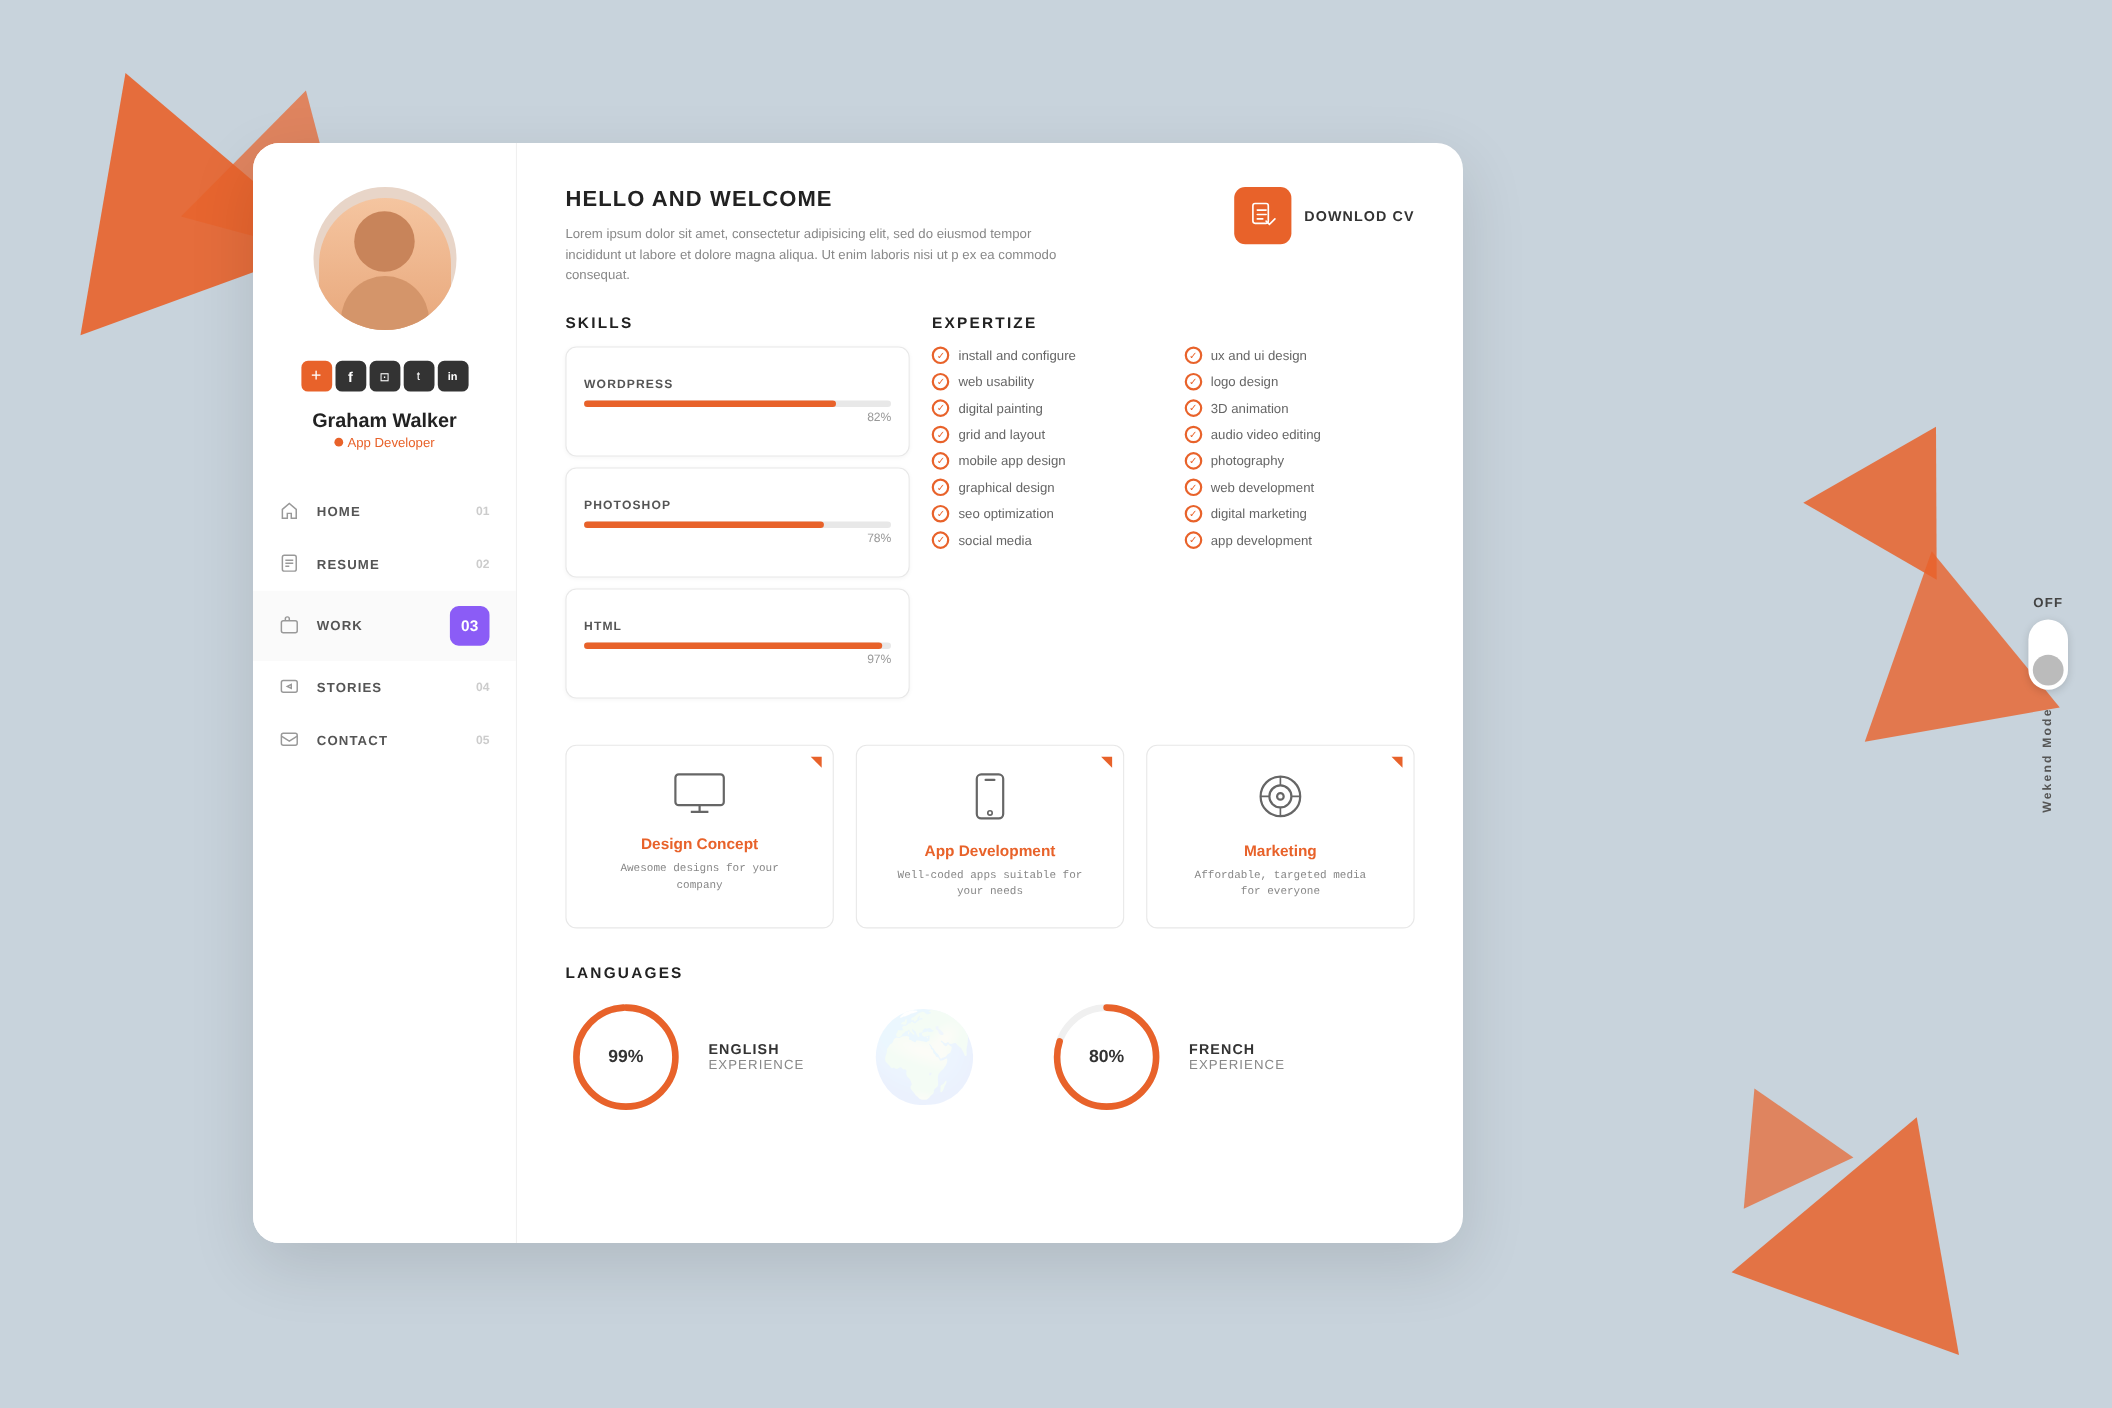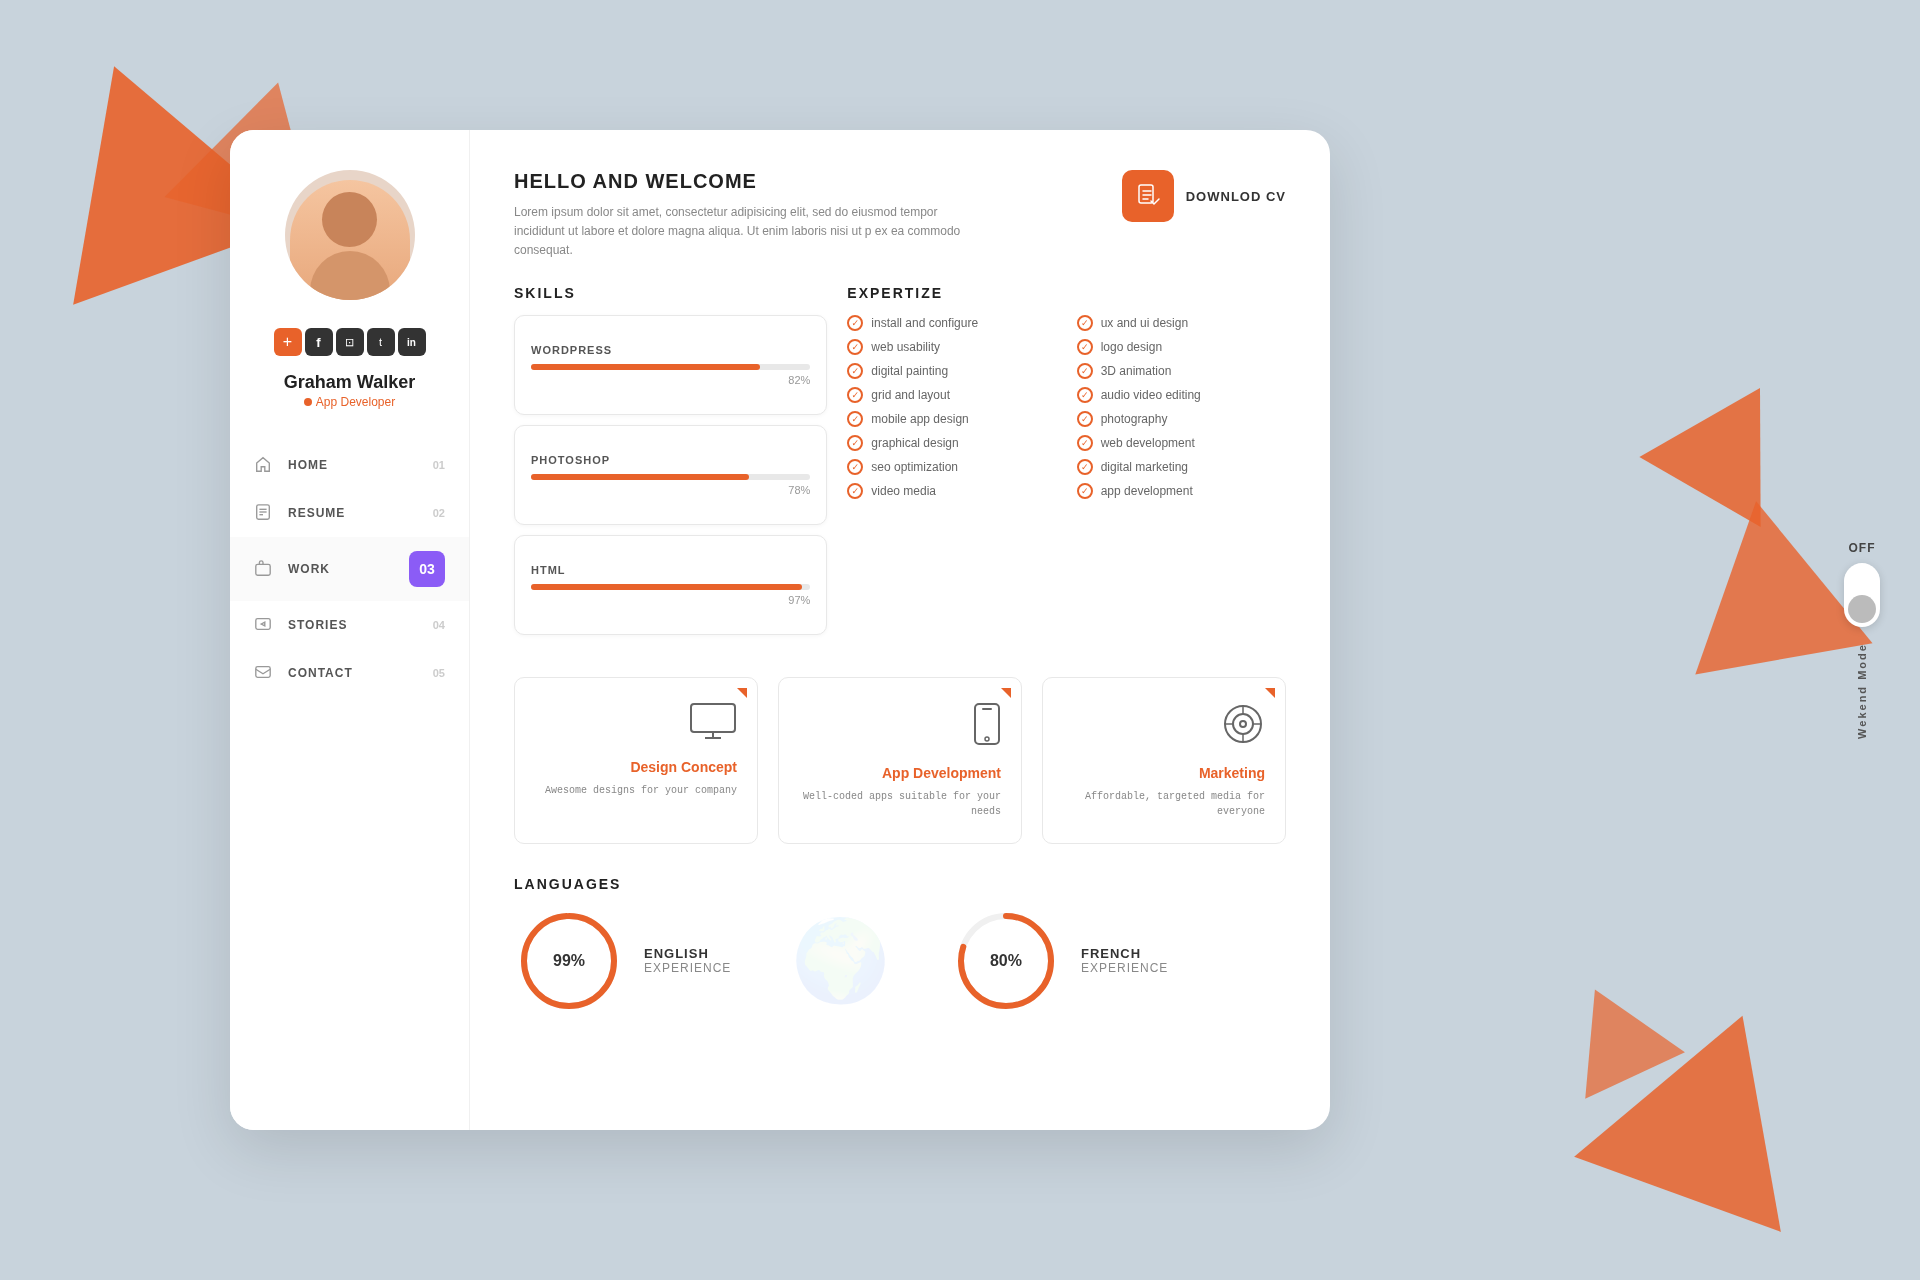--- a/index.html
+++ b/index.html
@@ -407,22 +407,22 @@
     
     .services-row {
       display: flex;
       gap: 20px;
       margin-top: 32px;
     }
     .service-card {
       flex: 1;
       border: 1px solid #e8e8e8;
       border-radius: 10px;
-      padding: 24px 20px;
-      text-align: right;
+      padding: 24px 35px;
+      text-align: center;
       position: relative;
       background: #fff;
     }
     .service-corner {
       position: absolute;
       top: 10px;
       right: 10px;
       width: 0;
       height: 0;
       border-left: 10px solid transparent;
@@ -672,21 +672,21 @@
               <div class="exp-item">
       <div class="exp-check"></div>
       <span class="exp-label">graphical design</span>
     </div>
               <div class="exp-item">
       <div class="exp-check"></div>
       <span class="exp-label">seo optimization</span>
     </div>
               <div class="exp-item">
       <div class="exp-check"></div>
-      <span class="exp-label">video media</span>
+      <span class="exp-label">social media</span>
     </div>
             </div>
           <div class="exp-col" id="exp-col2">
               <div class="exp-item">
       <div class="exp-check"></div>
       <span class="exp-label">ux and ui design</span>
     </div>
               <div class="exp-item">
       <div class="exp-check"></div>
       <span class="exp-label">logo design</span>

